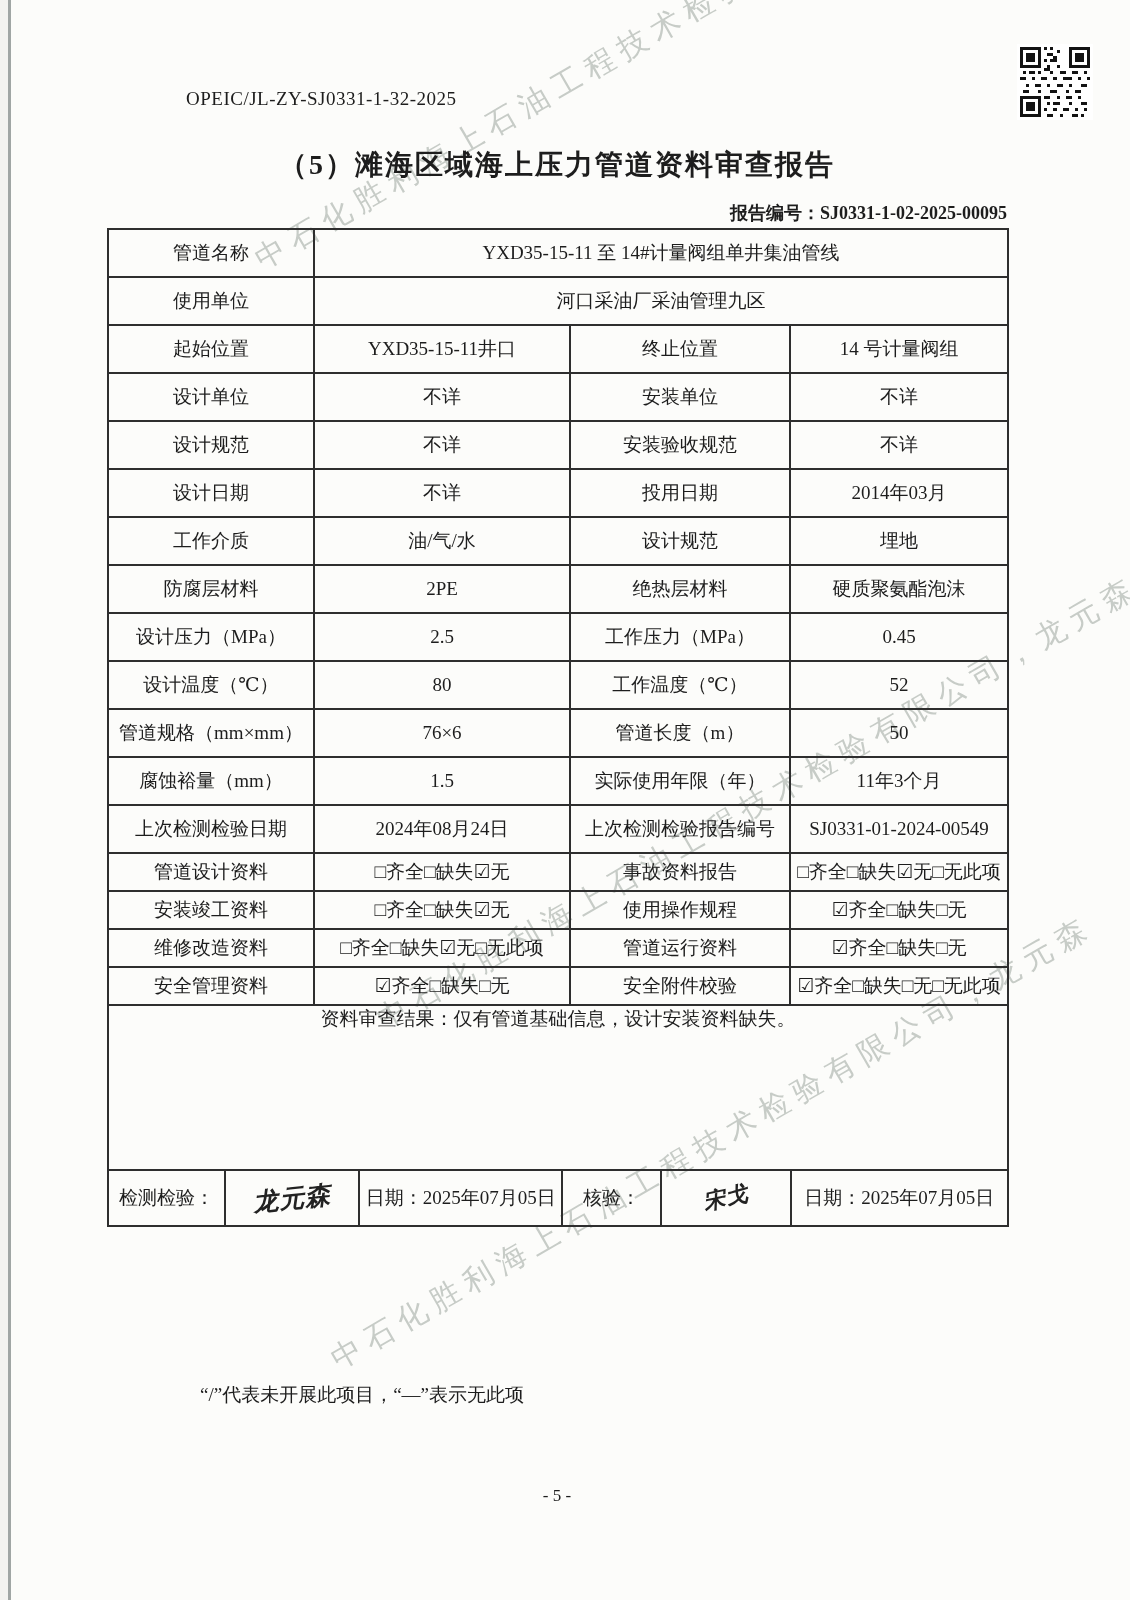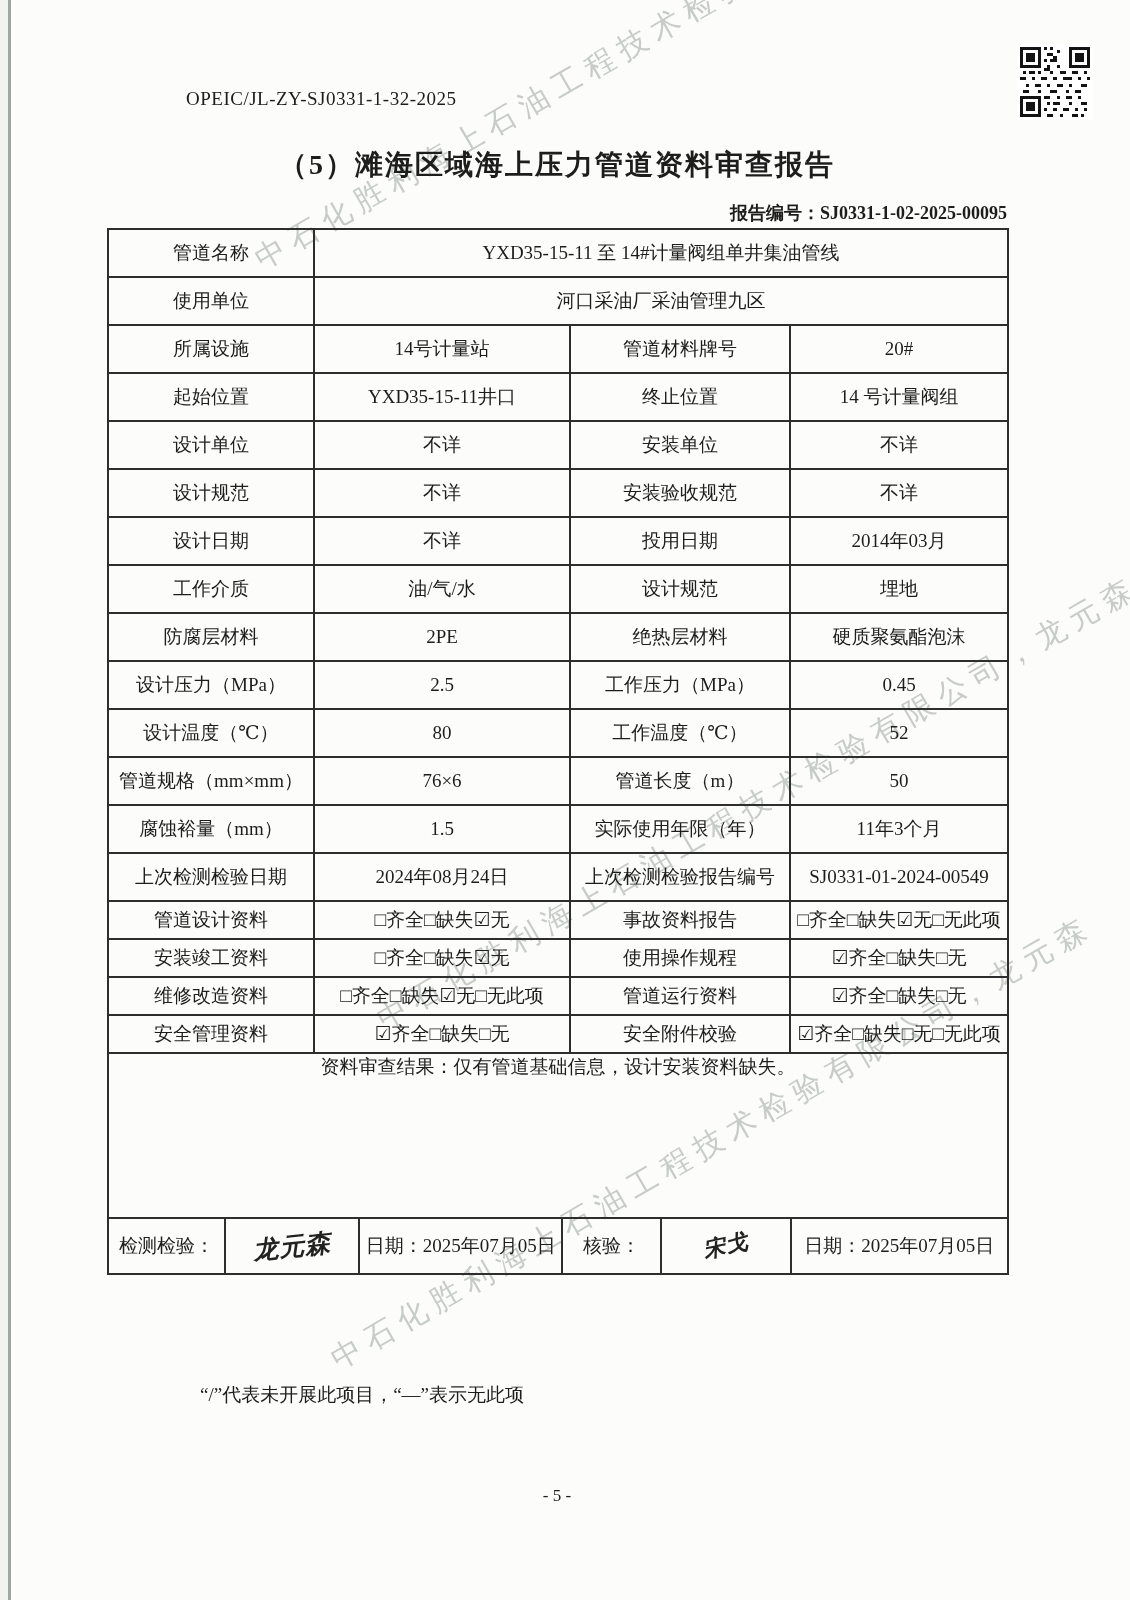--- a/index.html
+++ b/index.html
@@ -82,26 +82,20 @@
       <tr class="info">
     <td>管道名称</td>
     <td colspan="3">YXD35-15-11 至 14#计量阀组单井集油管线</td>
   </tr>
   <tr class="info">
     <td>使用单位</td>
     <td colspan="3">河口采油厂采油管理九区</td>
   </tr>
 
   <tr class="info">
-    <td>所属设施</td>
-    <td>14号计量站</td>
-    <td>管道材料牌号</td>
-    <td>20#</td>
-  </tr>
-  <tr class="info">
     <td>起始位置</td>
     <td>YXD35-15-11井口</td>
     <td>终止位置</td>
     <td>14 号计量阀组</td>
   </tr>
   <tr class="info">
     <td>设计单位</td>
     <td>不详</td>
     <td>安装单位</td>
     <td>不详</td>

